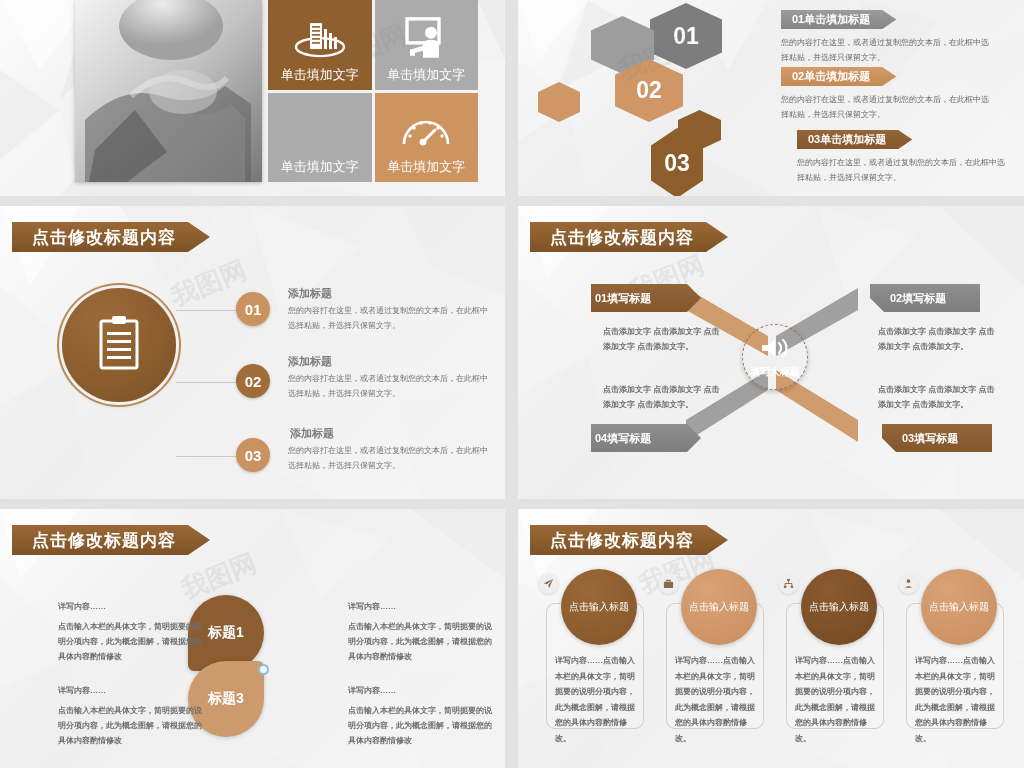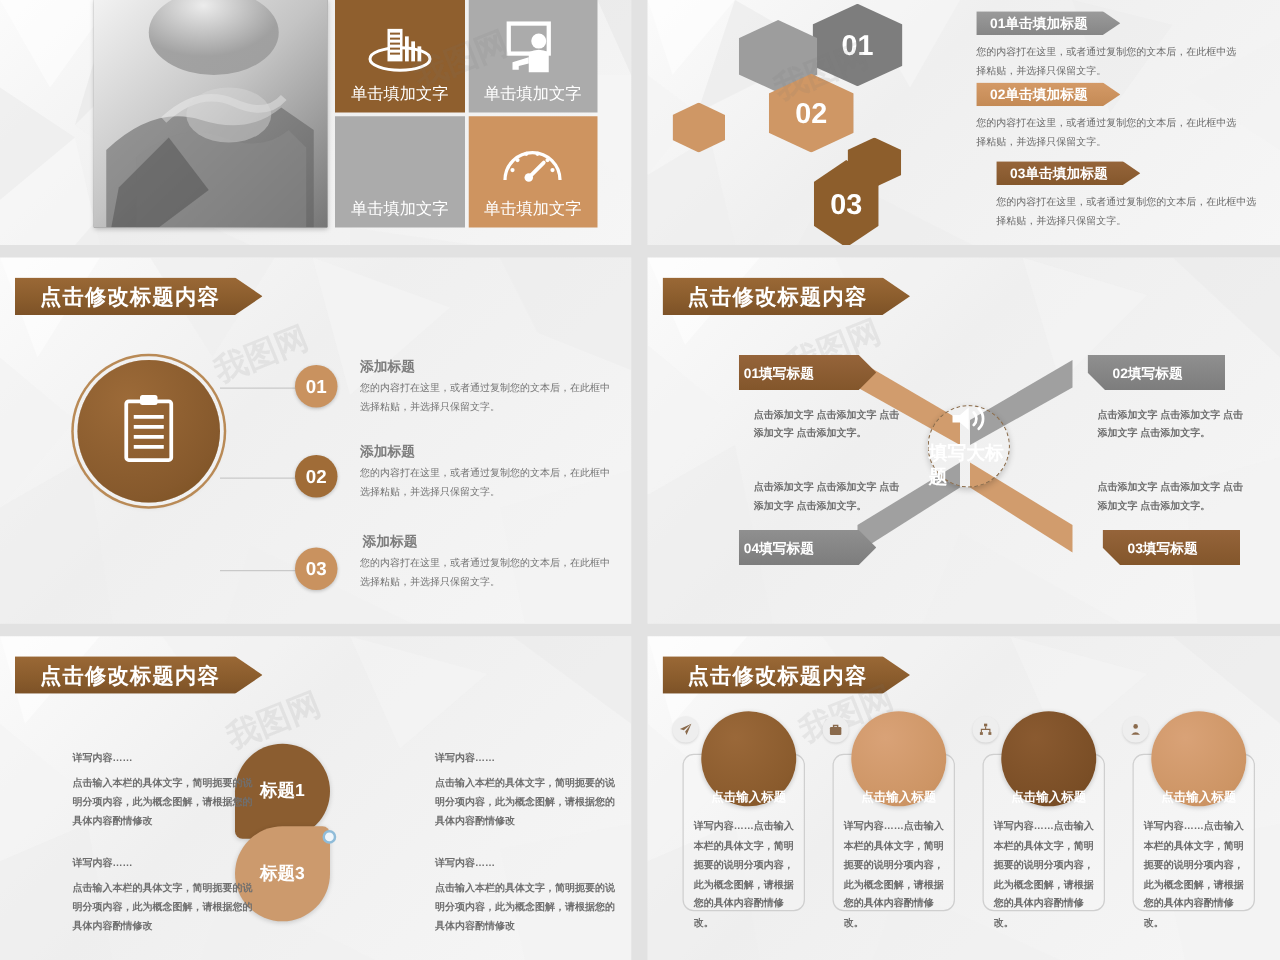--- a/index.html
+++ b/index.html
@@ -121,21 +121,21 @@
   
   .hub {
     position:absolute; left:224px; top:118px;
     width:66px; height:66px; border-radius:50%;
     background:radial-gradient(circle at 34% 26%, #d4bba2, #bfa храм 0%, #b59b7f 72%, #a88c6d 100%);
     border:1px dashed #8d7050;
     display:flex; flex-direction:column; align-items:center; justify-content:center;
     color:#fff; z-index:4;
     box-shadow:0 2px 5px rgba(0,0,0,.2);
   }
-  .hub .hublbl { font-size:15px; font-weight:bold; margin-top:1px;font-family:Liberation Mono, monospace; }
+  .hub .hublbl { font-size:10px; font-weight:bold; margin-top:1px;font-family:Liberation Mono, monospace; }
   .chev {
     position:absolute;
     display:flex; align-items:center;
     height:28px; padding:0 4px;
     color:#fff; font-size:11px; font-weight:bold;
     z-index:3;
     filter: drop-shadow(1px 2px 2px rgba(0,0,0,.18));
   }
   .chev-l { clip-path: polygon(0 0, 100% 0, 100% 100%, 14px 100%, 0 50%); padding-left:20px; }
   .chev-r { clip-path: polygon(0 0, calc(100% - 14px) 0, 100% 50%, calc(100% - 14px) 100%, 0 100%); }
@@ -165,22 +165,22 @@
   
   .cards { position:absolute; left:28px; top:60px; display:flex; gap:22px; }
   .card { position:relative; width:98px; height:160px; }
   .cardbox {
     position:absolute; top:34px; left:0; width:98px; height:126px;
     border:1px solid #cfcfcf; border-radius:9px;
     background:rgba(255,255,255,.18);
   }
   .cardcircle {
     position:absolute; left:15px; top:0; width:76px; height:76px; border-radius:50%;
-    display:flex; align-items:flex-end; justify-content:center;
-    color:#fff; font-size:10px; font-weight:bold; z-index:2;
+    display:flex; align-items:center; justify-content:center;
+    color:#fff; font-size:10px; font-weight:normal; z-index:2;
     box-shadow:0 1px 4px rgba(0,0,0,.2);
   }
   .cc-1 { background:radial-gradient(circle at 36% 28%, #9a6839, #8a5b2d 70%, #7d5125); }
   .cc-2 { background:radial-gradient(circle at 36% 28%, #d9a277, #cd9565 70%, #c48a59); }
   .cc-3 { background:radial-gradient(circle at 36% 28%, #8a5a30, #7a4e26 70%, #6f4620); }
   .cc-4 { background:radial-gradient(circle at 36% 28%, #d9a277, #cd9565 70%, #c48a59); }
   .minibadge {
     position:absolute; left:-8px; top:4px; width:21px; height:21px; border-radius:50%;
     background:#eeeeee; display:flex; align-items:center; justify-content:center;
     z-index:3; box-shadow:0 1px 2px rgba(0,0,0,.12);

